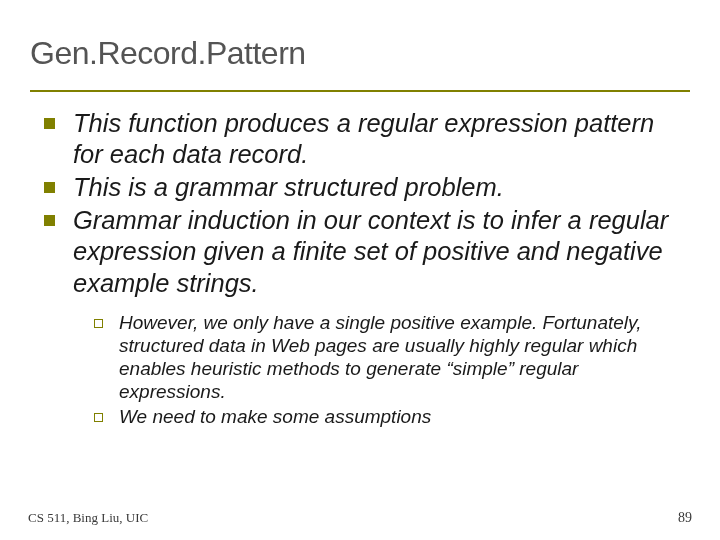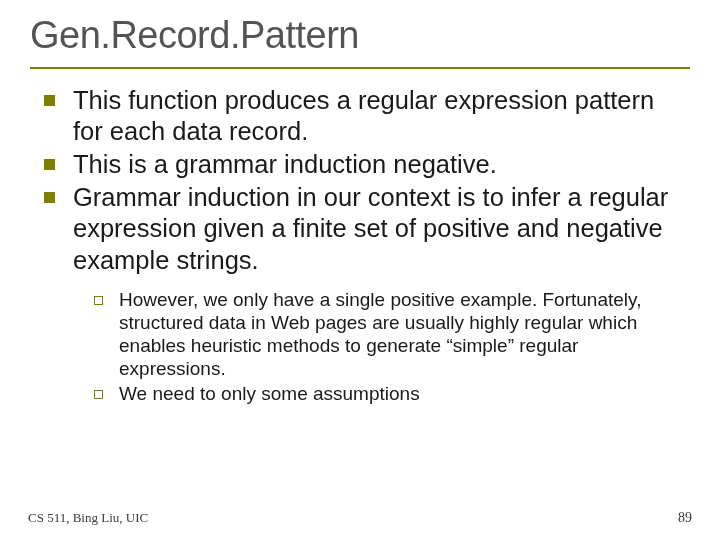--- a/index.html
+++ b/index.html
@@ -15,33 +15,35 @@
     width: 100%;
     height: 100%;
     padding: 14px 24px 14px 24px;
     position: relative;
   }
   .title-wrap {
     padding-left: 6px;
     margin-bottom: 2px;
   }
   .title {
-    font-size: 38px;
+    font-size: 32px;
     color: #545454;
     font-weight: normal;
     letter-spacing: -0.5px;
-    padding-bottom: 12px;
+    padding-bottom: 20px;
+    margin-top: 21px;
   }
   .title-underline {
     border-bottom: 2px solid #808000;
     width: 660px;
     margin-top: -2px;
   }
   .content {
     padding: 14px 10px 0 20px;
+    font-style: italic;
   }
   .bullet-row {
     display: flex;
     align-items: flex-start;
     margin-bottom: 2px;
   }
   .square-bullet {
     width: 11px;
     height: 11px;
     background: #808000;
@@ -108,38 +110,38 @@
 
   <div class="content">
 
     <div class="bullet-row">
       <div class="square-bullet"></div>
       <div class="bullet-text">This function produces a regular expression pattern for each data record.</div>
     </div>
 
     <div class="bullet-row">
       <div class="square-bullet"></div>
-      <div class="bullet-text">This is a grammar induction negative.</div>
+      <div class="bullet-text">This is a grammar structured problem.</div>
     </div>
 
     <div class="bullet-row">
       <div class="square-bullet"></div>
       <div class="bullet-text">Grammar induction in our context is to infer a regular expression given a finite set of positive and negative example strings.</div>
     </div>
 
     <div class="sub-list">
 
       <div class="sub-row">
         <div class="hollow-bullet"></div>
         <div class="sub-text">However, we only have a single positive example. Fortunately, structured data in Web pages are usually highly regular which enables heuristic methods to generate “simple” regular expressions.</div>
       </div>
 
       <div class="sub-row">
         <div class="hollow-bullet"></div>
-        <div class="sub-text">We need to only some assumptions</div>
+        <div class="sub-text">We need to make some assumptions</div>
       </div>
 
     </div>
 
   </div>
 
   <div class="footer">
     <div class="footer-left">CS 511, Bing Liu, UIC</div>
     <div class="footer-right">89</div>
   </div>

